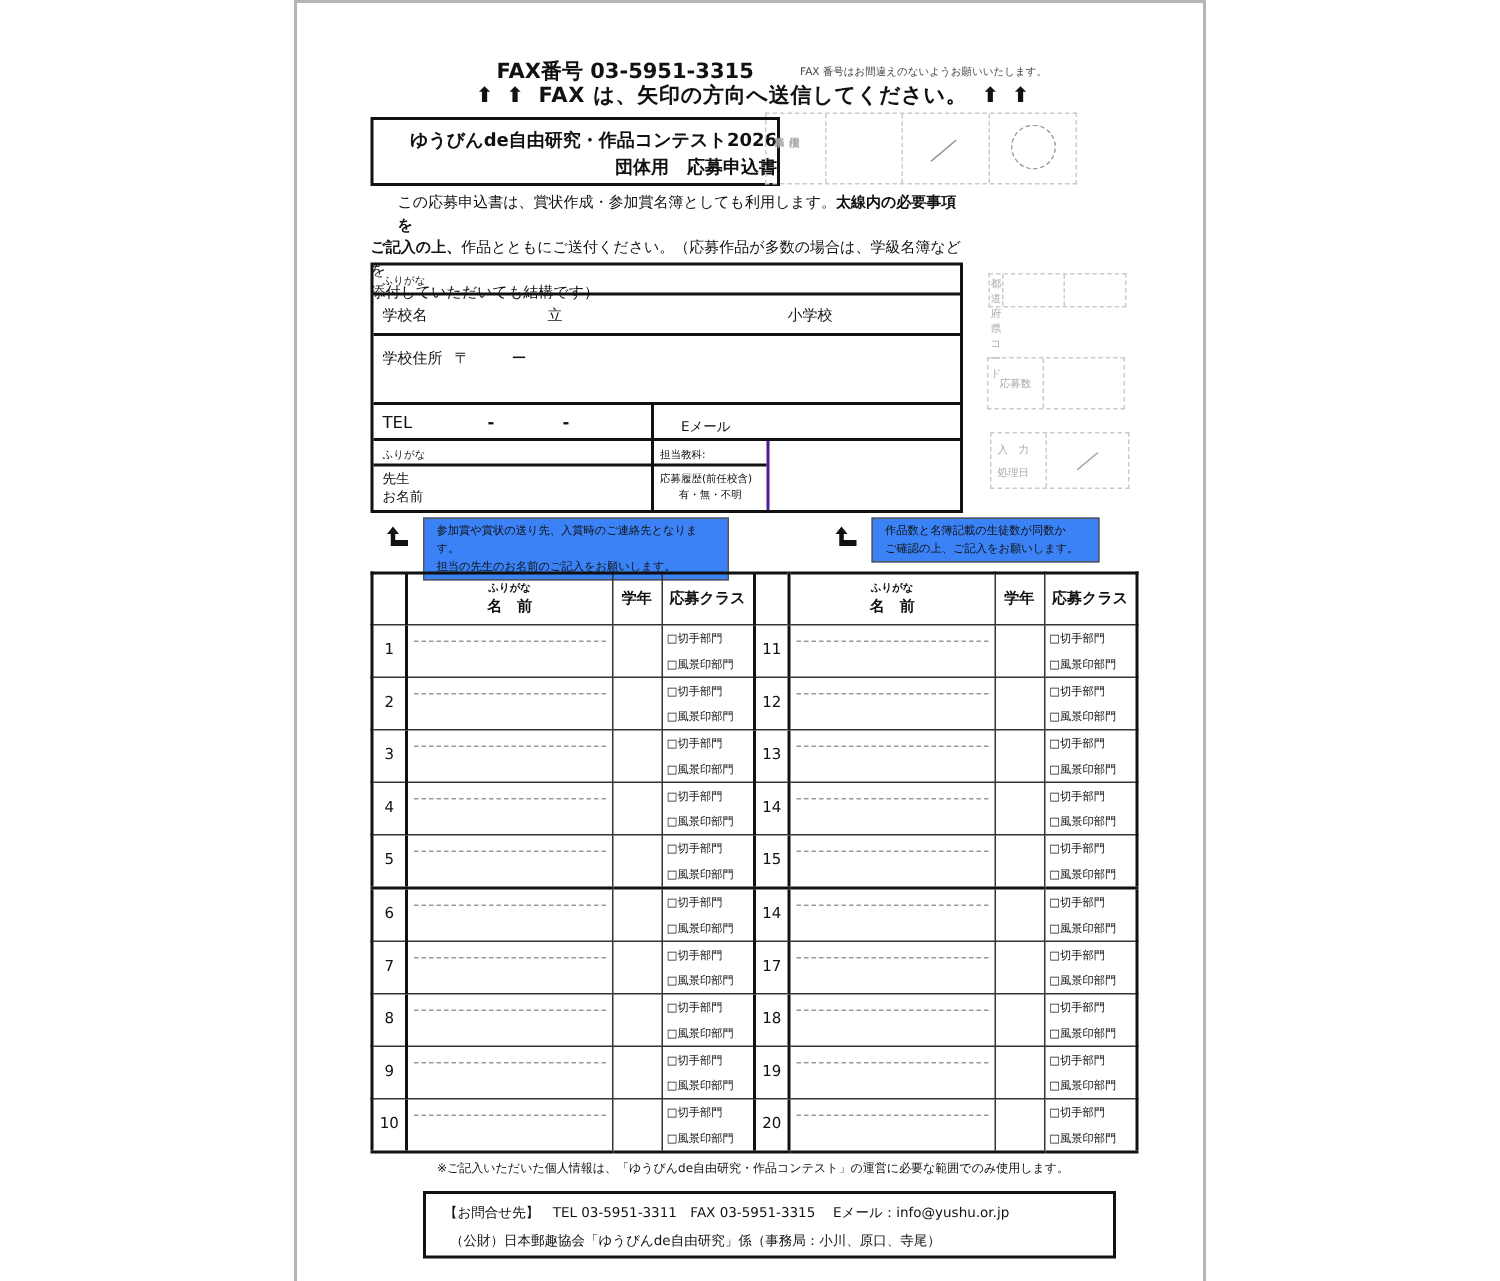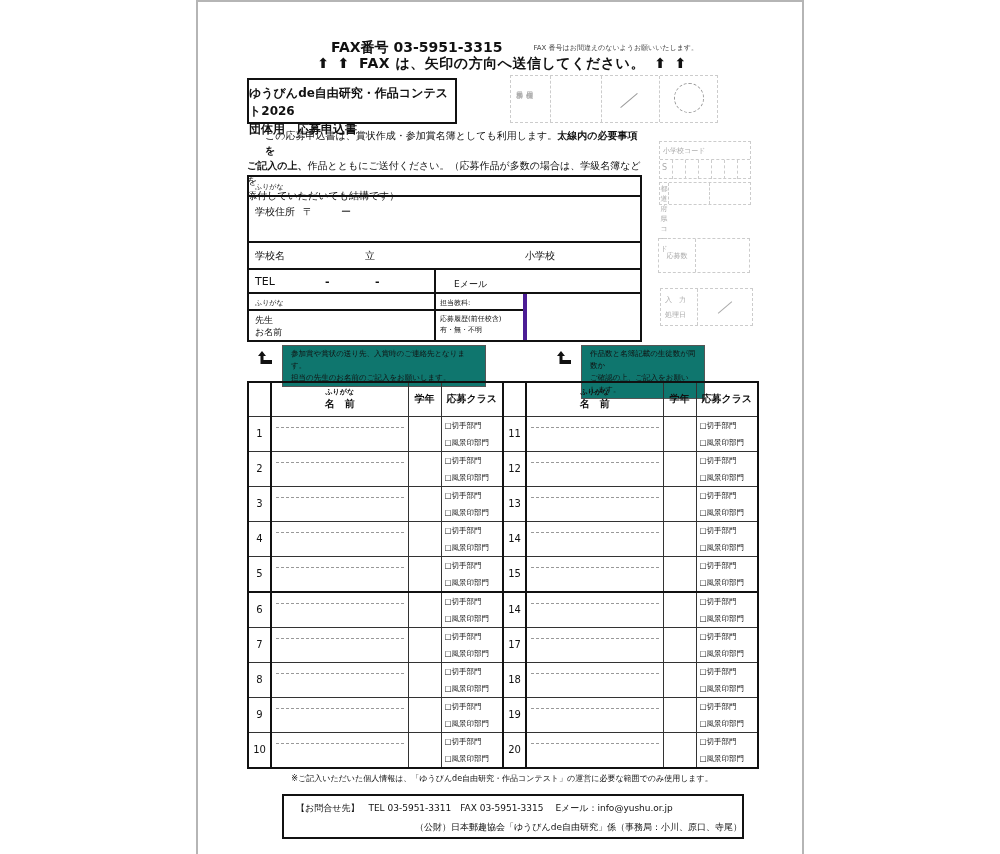--- a/index.html
+++ b/index.html
@@ -4,21 +4,21 @@
 <style>
   * { box-sizing: border-box; margin: 0; padding: 0; }
   html, body { width: 1000px; height: 854px; background: #ffffff; overflow: hidden; }
   body { font-family: "DejaVu Sans", "Liberation Sans", sans-serif; color: #111; position: relative; }
   .page { position: absolute; left: 196px; top: 0; width: 608px; height: 854px; border-left: 2px solid #b5b5b5; border-right: 2px solid #b5b5b5; border-top: 2px solid #b5b5b5; background: #fff; }
   .abs { position: absolute; }
   .fax-line { left: 0; width: 608px; top: 14px; text-align: center; font-size: 14px; font-weight: bold; letter-spacing: 0.5px; margin-top: 39px; }
   .arrow-up { display: inline-block; font-size: 14px; margin: 0 4px; }
   .fax-no { left: 133px; top: 37px; font-size: 14px; font-weight: bold; white-space: nowrap; }
   .fax-no .note { font-size: 7px; font-weight: normal; color: #444; margin-left: 26px; vertical-align: middle; }
-  .title-box { left: 49px; top: 76px; width: 210px; height: 46px; border: 2px solid #111; text-align: left; font-size: 12px; font-weight: bold; line-height: 18px; padding-top: 4px; }
+  .title-box { left: 49px; top: 76px; width: 273px; height: 46px; border: 2px solid #111; text-align: right; font-size: 12px; font-weight: bold; line-height: 18px; padding-top: 4px; }
   .office-box { left: 312px; top: 73px; width: 208px; height: 48px; border: 1px dashed #ccc; display: flex; }
   .office-box .cell { border-right: 1px dashed #ccc; height: 100%; position: relative; }
   .office-box .cell:last-child { border-right: none; }
   .office-label { font-size: 7px; color: #aaa; line-height: 8px; padding: 10px 4px 0 4px; width: 40px; display: flex; gap: 2px; }
   .office-label span { writing-mode: vertical-rl; }
   .slash { position: absolute; width: 22px; height: 1px; background: #999; transform: rotate(-40deg); left: 16px; top: 24px; }
   .stamp-circle { position: absolute; left: 14px; top: 7px; width: 30px; height: 30px; border: 1px dashed #999; border-radius: 50%; }
   .intro { left: 49px; top: 126px; width: 400px; font-size: 10px; line-height: 15px; }
   .intro .indent { padding-left: 18px; }
   .code-box { border: 1px dashed #ccc; font-size: 7px; color: #aaa; }
@@ -35,34 +35,34 @@
   .count-box .lbl { width: 37px; border-right: 1px dashed #ccc; line-height: 35px; text-align: center; }
   .input-box { left: 462px; top: 286px; width: 93px; height: 38px; display: flex; }
   .input-box .lbl { width: 37px; border-right: 1px dashed #ccc; padding: 4px 4px; line-height: 15px; }
   .input-box .sl { flex: 1; position: relative; }
   .input-box .sl::after { content: ""; position: absolute; left: 18px; top: 18px; width: 18px; height: 1px; background: #aaa; transform: rotate(-40deg); }
   .info-table { left: 49px; top: 173px; width: 395px; border: 2px solid #111; }
   .info-row { border-bottom: 2px solid #111; display: flex; }
   .info-row:last-child { border-bottom: none; }
   .small { font-size: 7px; }
   .lbl11 { font-size: 10px; }
-  .note-box { border: 1px solid #555; font-size: 7.5px; line-height: 12px; padding: 2px 8px; background: #0f766e; }
+  .note-box { border: 1px solid #555; font-size: 7.5px; line-height: 12px; padding: 2px 8px; background: #3b82f6; }
   .main-table { left: 49px; top: 379px; width: 510px; border: 2px solid #111; border-collapse: collapse; font-size: 10px; table-layout: fixed; }
   .main-table td, .main-table th { border: 1px solid #333; padding: 0; }
   .main-table th { font-weight: bold; height: 34px; }
   .num { text-align: center; font-size: 10px; }
   .name-cell { position: relative; height: 35px; }
   .name-cell .dots { position: absolute; left: 4px; right: 4px; top: 10px; border-top: 1px dashed #999; }
   .class-cell { font-size: 7.5px; line-height: 17px; padding-left: 3px !important; white-space: nowrap; }
   .thick-l { border-left: 2px solid #111 !important; }
   .thick-b td { border-bottom: 2px solid #111 !important; }
   .privacy { left: 0; width: 608px; top: 771px; text-align: center; font-size: 8px; }
   .contact { left: 84px; top: 792px; width: 462px; height: 45px; border: 2px solid #111; font-size: 9px; }
   .contact .l1 { padding: 6px 0 0 12px; }
-  .contact .l2 { text-align: right; padding-top: 6px; }
+  .contact .l2 { text-align: left; padding-top: 6px; padding-left: 16px; }
 </style>
 </head>
 <body>
 
 <div class="page">
 
   <div class="abs fax-line">
     <span class="arrow-up">⬆</span><span class="arrow-up">⬆</span>
     <span>FAX は、矢印の方向へ送信してください。</span>
     <span class="arrow-up">⬆</span><span class="arrow-up">⬆</span>
@@ -92,32 +92,20 @@
         <div class="stamp-circle"></div>
       </div>
   </div>
 
   <div class="abs intro">
     <div class="indent"><span>この応募申込書は、賞状作成・参加賞名簿としても利用します。</span><b>太線内の必要事項を</b></div>
     <div><b>ご記入の上、</b><span>作品とともにご送付ください。（応募作品が多数の場合は、学級名簿などを</span></div>
     <div>添付していただいても結構です）</div>
   </div>
 
-  <div class="abs code-box school-code">
-    <div class="lbl">小学校コード</div>
-    <div class="boxes">
-      <div>S</div>
-      <div></div>
-        <div></div>
-        <div></div>
-        <div></div>
-        <div></div>
-        <div></div>
-    </div>
-  </div>
 
   <div class="abs code-box pref-code">
     <div class="lbl">都道府県コード</div>
     <div class="b"></div>
       <div class="b"></div>
   </div>
 
   <div class="abs code-box count-box">
     <div class="lbl">応募数</div>
     <div style="flex:1"></div>
@@ -128,71 +116,71 @@
         <div>入　力</div>
         <div>処理日</div>
       </div>
     <div class="sl"></div>
   </div>
 
   <div class="abs info-table">
     <div class="info-row" style="height:20px">
       <span class="small" style="padding:5px 6px">ふりがな</span>
     </div>
+    <div class="info-row lbl11" style="height:27px; align-items:center; position:relative">
+      <span style="position:absolute; left:6px">学校名</span>
+      <span style="position:absolute; left:116px">立</span>
+      <span style="position:absolute; left:276px">小学校</span>
+    </div>
     <div class="info-row lbl11" style="height:46px; position:relative">
       <span style="position:absolute; left:6px; top:8px">学校住所</span>
       <span style="position:absolute; left:54px; top:8px">〒</span>
       <span style="position:absolute; left:92px; top:8px">ー</span>
-    </div>
-    <div class="info-row lbl11" style="height:27px; align-items:center; position:relative">
-      <span style="position:absolute; left:6px">学校名</span>
-      <span style="position:absolute; left:116px">立</span>
-      <span style="position:absolute; left:276px">小学校</span>
     </div>
     <div class="info-row" style="height:24px">
       <div style="width:187px; border-right:2px solid #111; position:relative; font-size:11px">
         <span style="position:absolute; left:6px; top:5px">TEL</span>
         <span style="position:absolute; left:76px; top:5px; font-weight:bold">-</span>
         <span style="position:absolute; left:126px; top:5px; font-weight:bold">-</span>
       </div>
       <div style="flex:1; font-size:9px; padding:8px 18px 0"><span>Eメール</span></div>
     </div>
     <div style="display:flex; height:46px">
       <div style="width:187px; border-right:2px solid #111">
         <div class="small" style="height:17px; border-bottom:2px solid #111; padding:4px 6px">ふりがな</div>
         <div style="font-size:9px; padding:3px 6px; line-height:12px">
           <div>先生</div>
           <div>お名前</div>
         </div>
       </div>
-      <div style="width:91px; border-right:4px solid #4c1d95">
+      <div style="width:77px; border-right:2px solid #4c1d95">
         <div class="small" style="height:17px; border-bottom:2px solid #111; padding:4px 4px">担当教科:</div>
         <div class="small" style="padding:3px 4px; line-height:11px">
           <div>応募履歴(前任校含)</div>
-          <div style="text-align:left">有・無・不明</div>
+          <div style="text-align:center">有・無・不明</div>
         </div>
       </div>
     </div>
   </div>
 
   <div class="abs" style="left:59px; top:348px">
     <svg width="16" height="16" viewBox="0 0 16 16">
         <path d="M5 1 L9 6 L6.5 6 L6.5 10 L15 10 L15 14 L3.5 14 L3.5 6 L1 6 Z" fill="#111"></path>
       </svg>
   </div>
   <div class="abs note-box" style="left:84px; top:343px; width:204px">
     <div>参加賞や賞状の送り先、入賞時のご連絡先となります。</div>
     <div>担当の先生のお名前のご記入をお願いします。</div>
   </div>
   <div class="abs" style="left:358px; top:348px">
     <svg width="16" height="16" viewBox="0 0 16 16">
         <path d="M5 1 L9 6 L6.5 6 L6.5 10 L15 10 L15 14 L3.5 14 L3.5 6 L1 6 Z" fill="#111"></path>
       </svg>
   </div>
-  <div class="abs note-box" style="left:383px; top:343px; width:124px">
+  <div class="abs note-box" style="left:383px; top:343px; width:152px">
     <div>作品数と名簿記載の生徒数が同数か</div>
     <div>ご確認の上、ご記入をお願いします。</div>
   </div>
 
   <table class="abs main-table">
     <colgroup>
       <col style="width:23px">
         <col style="width:137px">
         <col style="width:33px">
         <col style="width:62px">

